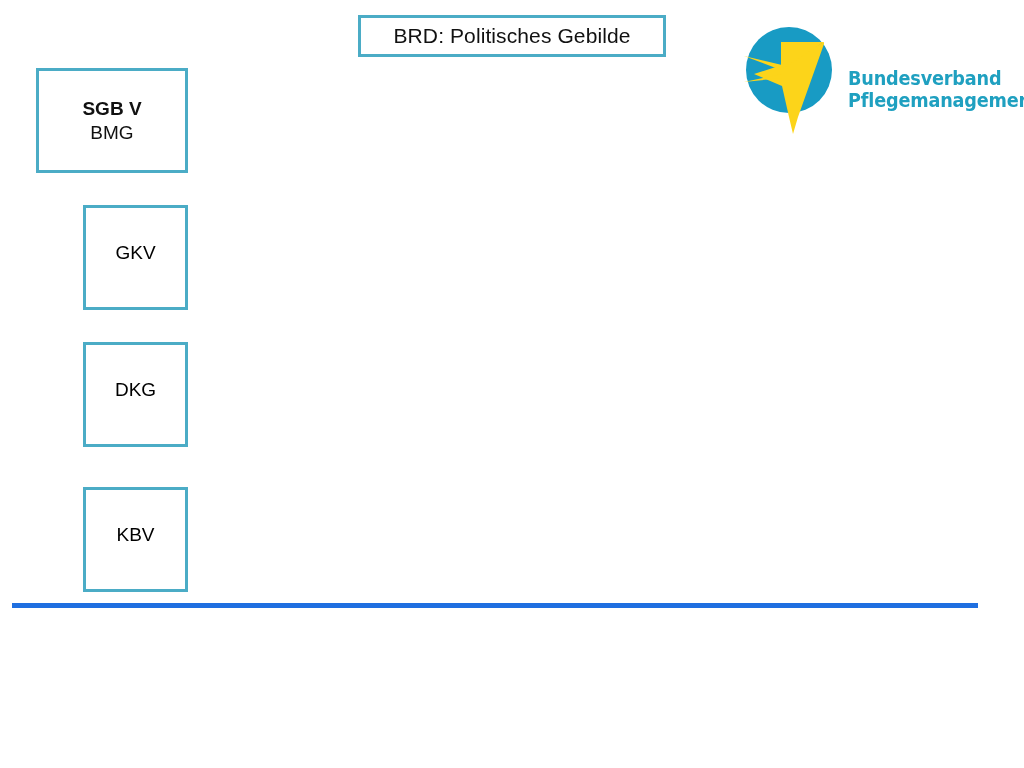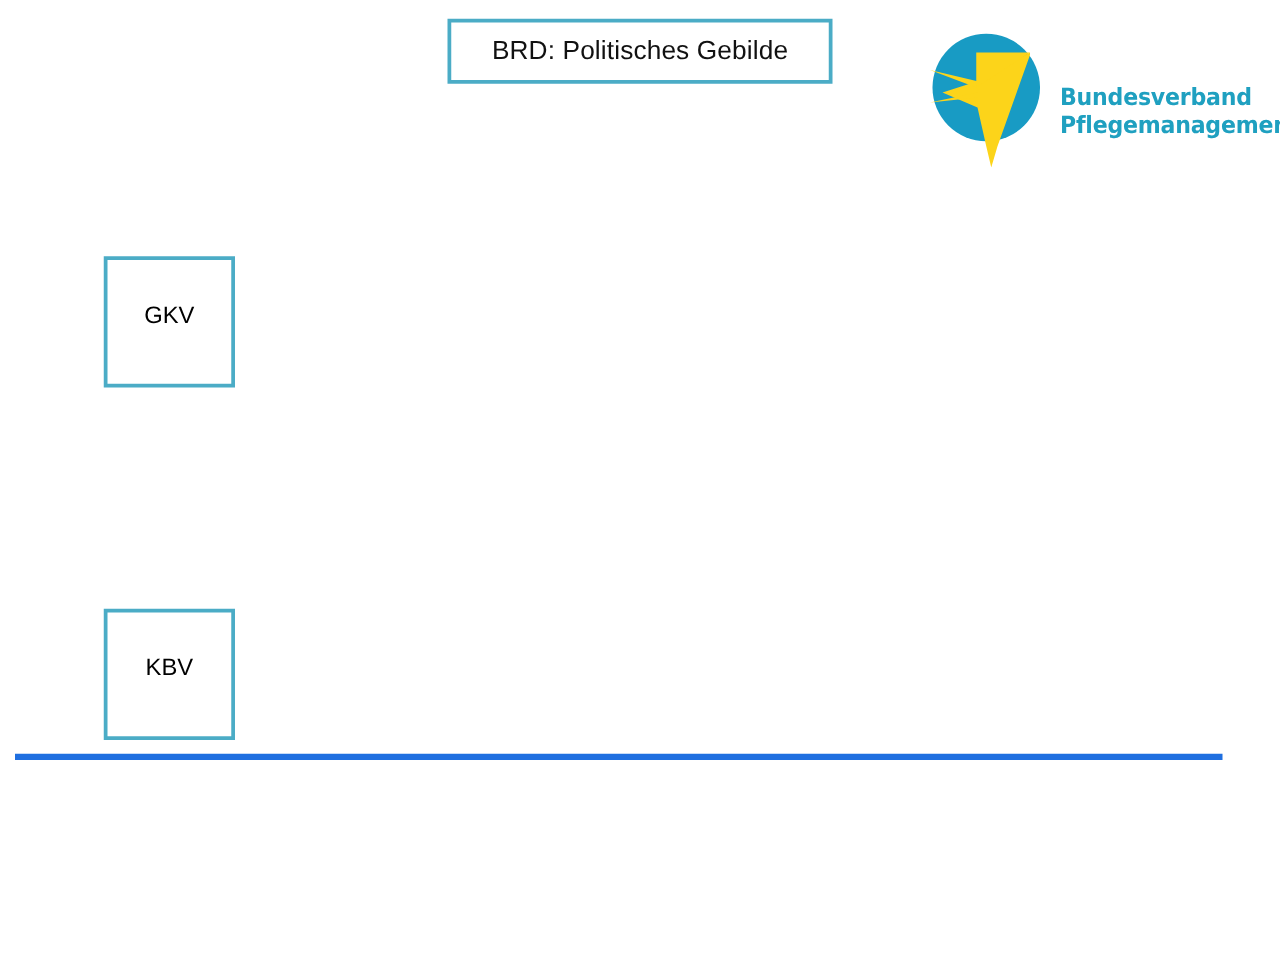--- a/index.html
+++ b/index.html
@@ -23,21 +23,21 @@
     inset: 0;
     background: #ffffff;
   }
 
   
   .title-box {
     position: absolute;
     left: 358px;
     top: 15px;
     width: 308px;
-    height: 52px;
+    height: 42px;
     box-sizing: border-box;
     border: 3px solid #4BACC6;
     background: #ffffff;
     display: flex;
     align-items: center;
     justify-content: center;
   }
   .title-box .title-text {
     font-size: 21px;
     line-height: 1.1;
@@ -139,25 +139,32 @@
 </style>
 </head>
 <body>
 
 <div class="slide">
 
   <div class="title-box">
     <span class="title-text">BRD: Politisches Gebilde</span>
   </div>
 
+  <div class="node-box sgb">
+    <span class="line-1">SGB V</span>
+    <span class="line-2">BMG</span>
+  </div>
 
   <div class="node-box square gkv">
     <span class="label">GKV</span>
   </div>
 
+  <div class="node-box square dkg">
+    <span class="label">DKG</span>
+  </div>
 
   <div class="node-box square kbv">
     <span class="label">KBV</span>
   </div>
 
   <div class="divider"></div>
 
   <div class="logo">
     <svg class="logo-mark" viewBox="0 0 112 116" xmlns="http://www.w3.org/2000/svg">
       <circle cx="57" cy="52" r="43" fill="#189BC4"></circle>

